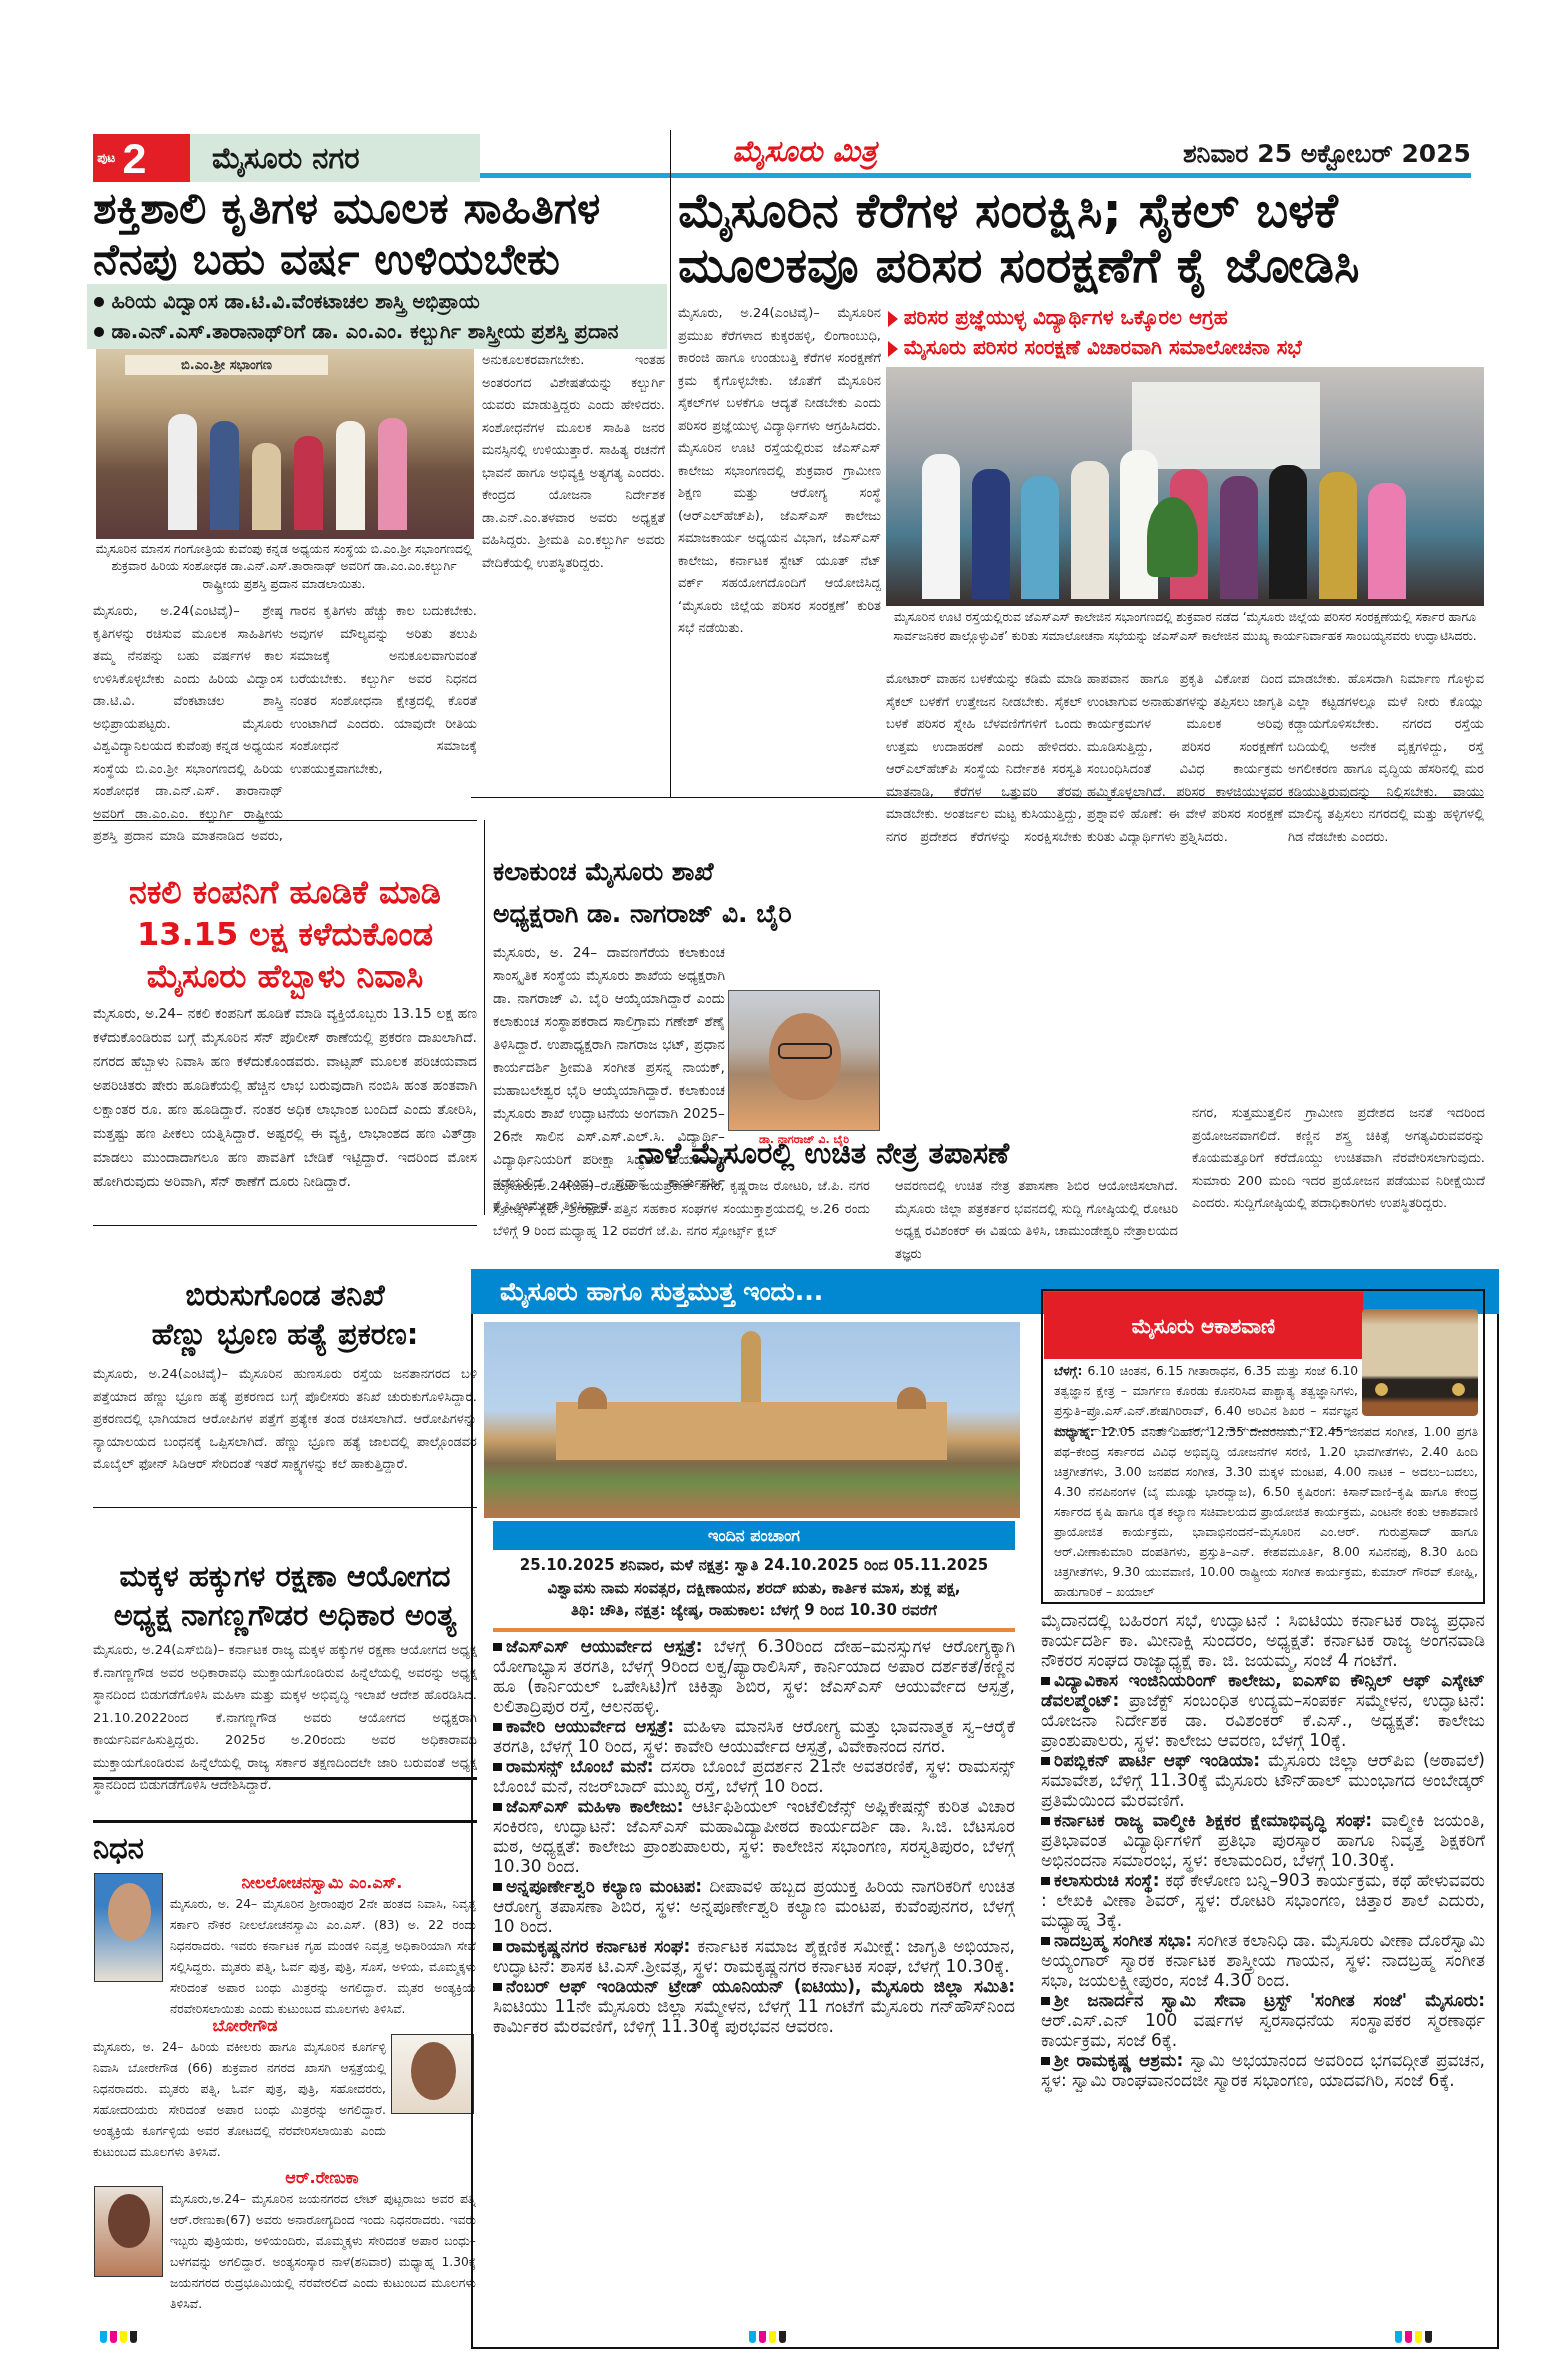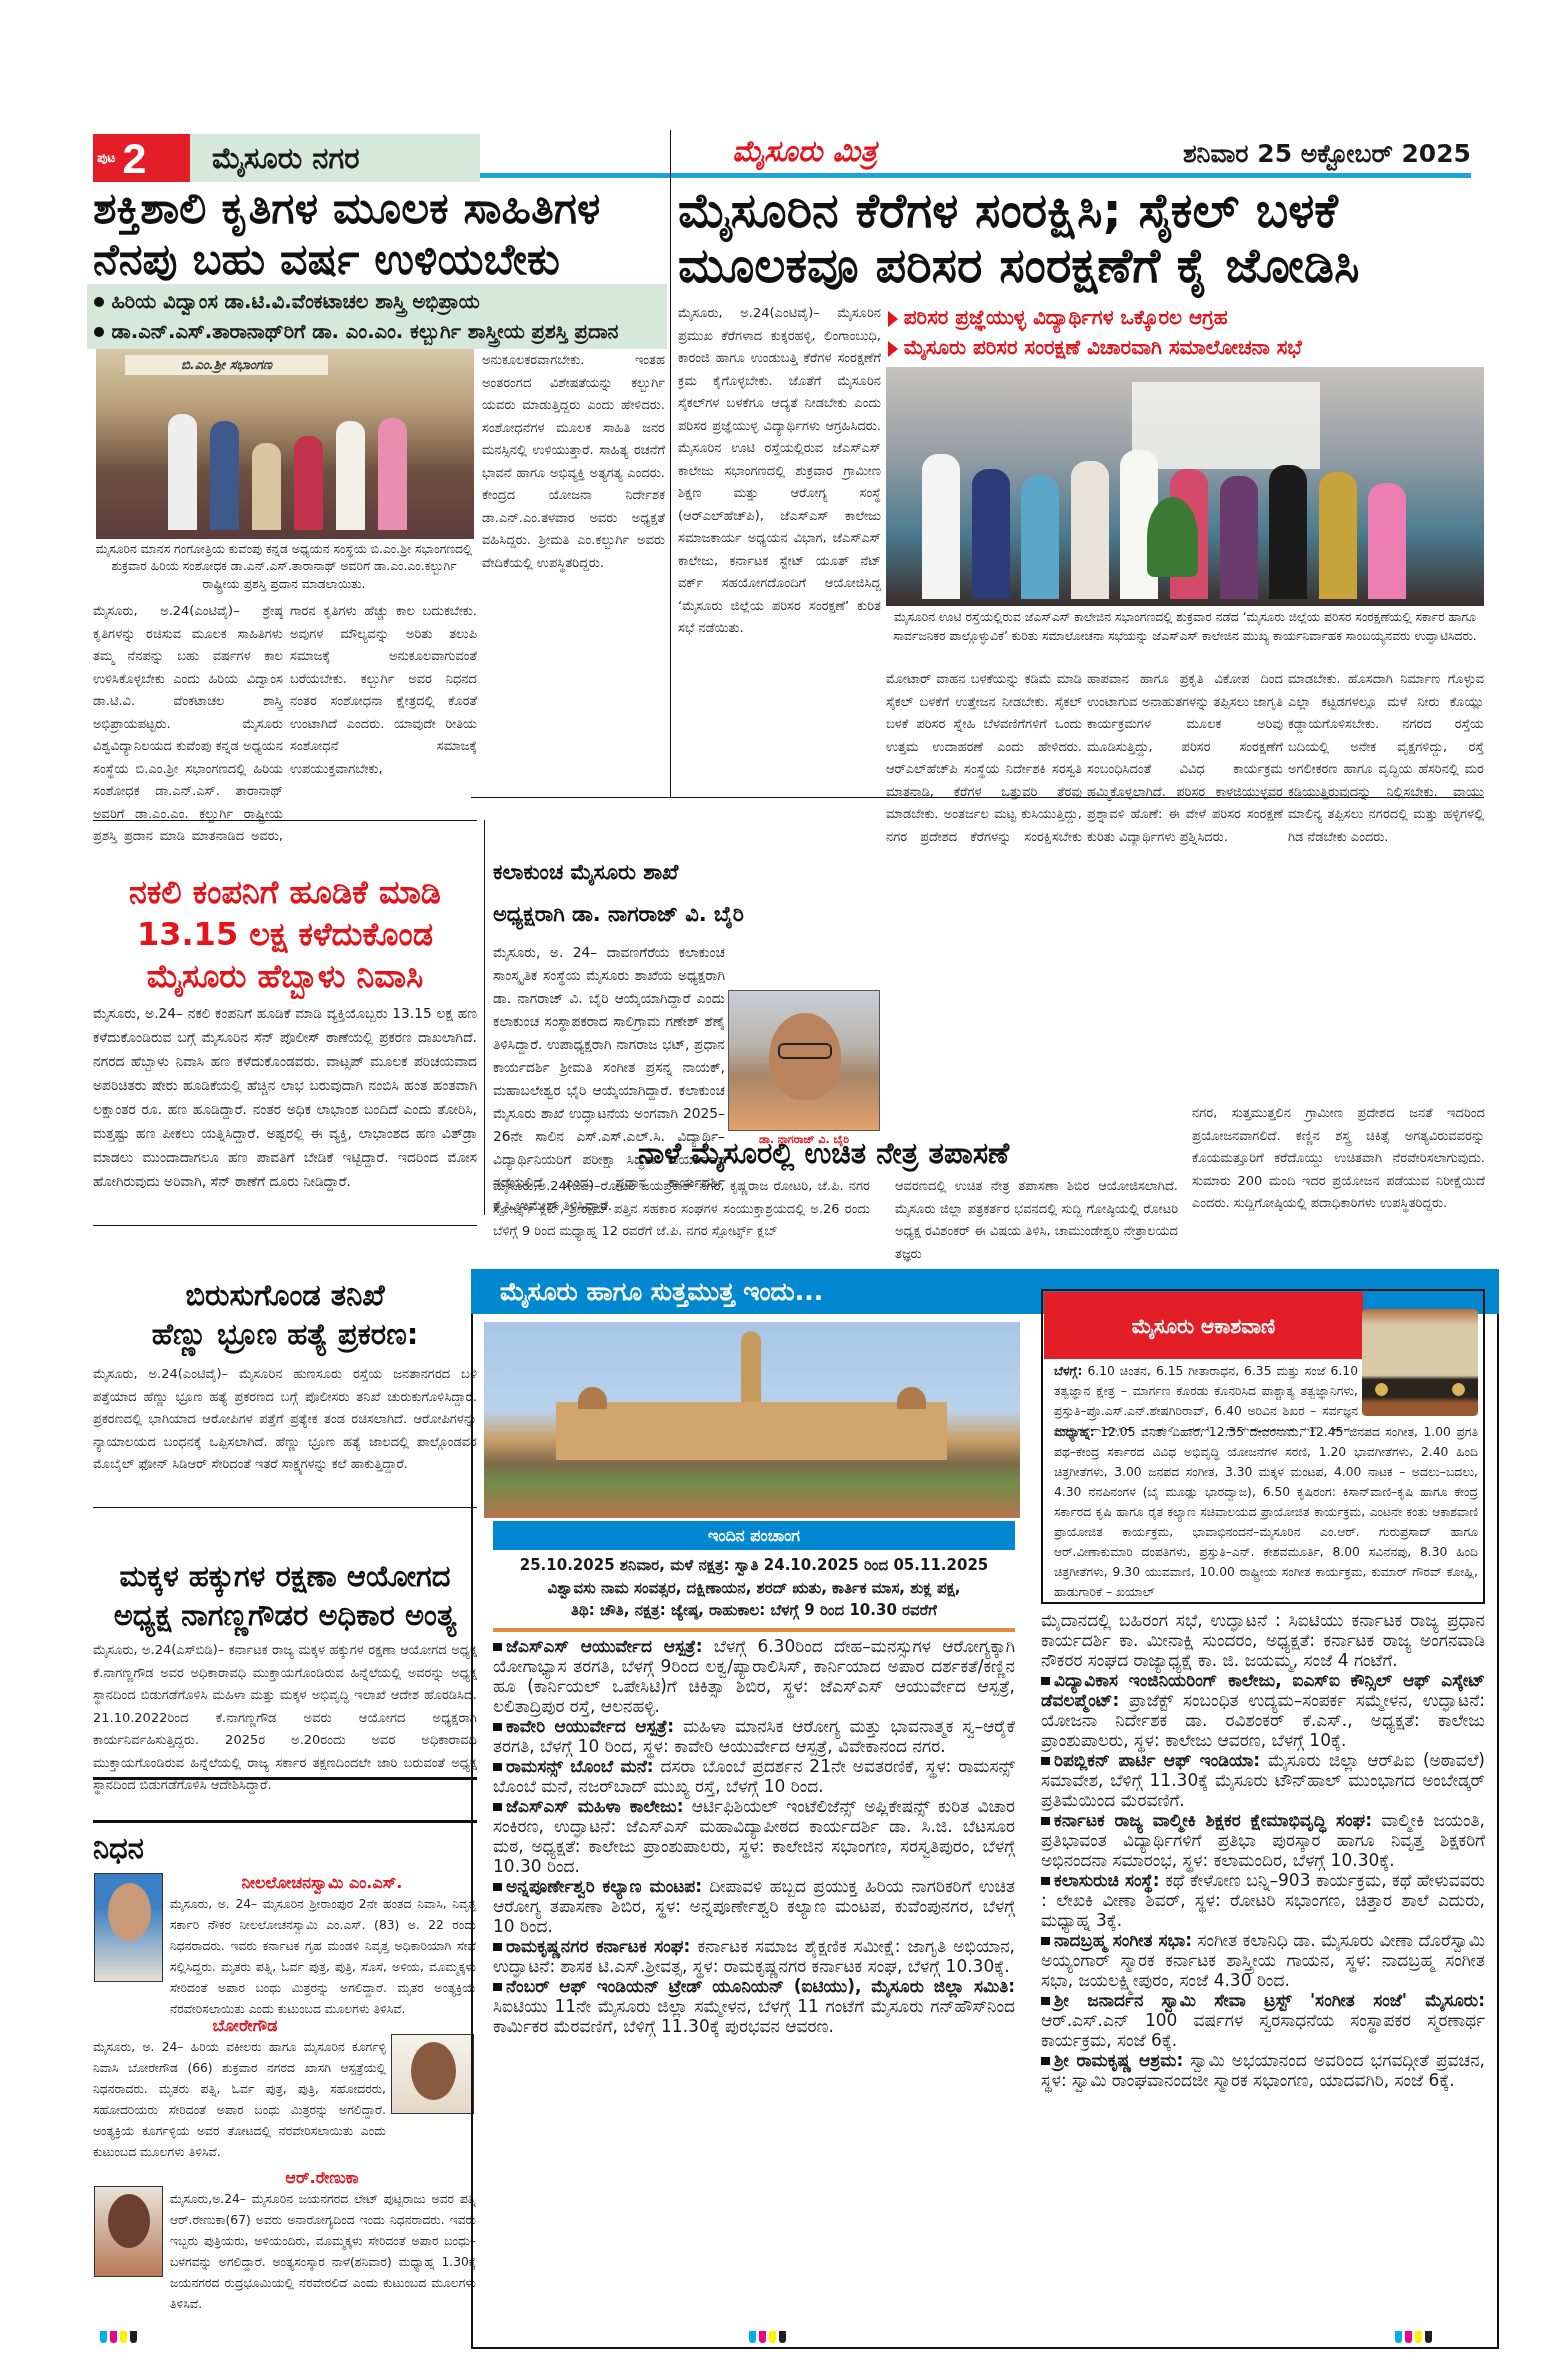--- a/index.html
+++ b/index.html
@@ -18,21 +18,21 @@
   .page-num .small { font-size: 12.3px; font-weight: bold; margin-left: 4.3px; }
   .page-num .big { font-size: 43px; font-weight: bold; margin-left: 7.2px; font-family: "Liberation Sans", sans-serif; }
   .section-label { left: 190px; top: 86px; width: 290px; height: 48px; background: #d6e7dc; display:flex; align-items:center; padding-left: 22px; font-size: 29px; font-weight: bold; }
   .brand { left: 696px; top: 86px; width: 217px; height: 43px; color: #e4141b; font-size: 29px; font-weight: bold; text-align:center; font-style: italic; }
   .date { left: 1130px; top: 91px; width: 341px; text-align: right; font-size: 25px; font-weight: bold; }
   .blue-rule { left: 480px; top: 125px; width: 991px; height: 5px; background: #1ea3dc; }
 
   .deck-box { background: #d6e7dc; }
   .deck-line { font-size: 19.6px; font-weight: bold; line-height: 30px; white-space: nowrap; }
 
-  .photo { background: #8a7a6a; overflow: hidden; font-style: italic; }
+  .photo { background: #8a7a6a; overflow: hidden; }
   .caption { font-size: 14.5px; font-weight: normal; line-height: 22px; text-align: center; }
 
   .cmyk { display:flex; gap:2.9px; }
   .cmyk span { width: 7.2px; height: 11.6px; border-radius: 0 0 3.6px 3.6px; display:block; }
 
   
   .ev-head { left: 471px; top: 1221px; width: 1028px; height: 45px; background: #0288d1; color:#fff; font-size: 25px; font-weight:bold; padding-left: 29px; display:flex; align-items:center; }
   .ev-frame { left: 471px; top: 1221px; width: 1028px; height: 1080px; border: 2.2px solid #111; }
   .panch-title { left: 493px; top: 1473px; width: 522px; height: 29px; background: #0288d1; color:#fff; text-align:center; font-size: 16px; font-weight: bold; line-height: 29px; }
   .panch-body { left: 493px; top: 1506px; width: 522px; text-align:center; font-size: 15px; font-weight: bold; line-height: 22.5px; }
@@ -121,21 +121,21 @@
 
 <div class="abs hl-red" style="left:93px;top:823px;width:384px;font-size:32px;line-height:42px;text-align:center;">
   <div>ನಕಲಿ ಕಂಪನಿಗೆ ಹೂಡಿಕೆ ಮಾಡಿ</div>
   <div>13.15 ಲಕ್ಷ ಕಳೆದುಕೊಂಡ</div>
   <div>ಮೈಸೂರು ಹೆಬ್ಬಾಳು ನಿವಾಸಿ</div>
 </div>
 <div class="abs body-text" style="left:93px;top:953px;width:384px;height:268px;overflow:hidden;font-size:13.8px;line-height:24px;">ಮೈಸೂರು, ಅ.24– ನಕಲಿ ಕಂಪನಿಗೆ ಹೂಡಿಕೆ ಮಾಡಿ ವ್ಯಕ್ತಿಯೊಬ್ಬರು 13.15 ಲಕ್ಷ ಹಣ ಕಳೆದುಕೊಂಡಿರುವ ಬಗ್ಗೆ ಮೈಸೂರಿನ ಸೆನ್ ಪೊಲೀಸ್ ಠಾಣೆಯಲ್ಲಿ ಪ್ರಕರಣ ದಾಖಲಾಗಿದೆ. ನಗರದ ಹೆಬ್ಬಾಳು ನಿವಾಸಿ ಹಣ ಕಳೆದುಕೊಂಡವರು. ವಾಟ್ಸಪ್ ಮೂಲಕ ಪರಿಚಯವಾದ ಅಪರಿಚಿತರು ಷೇರು ಹೂಡಿಕೆಯಲ್ಲಿ ಹೆಚ್ಚಿನ ಲಾಭ ಬರುವುದಾಗಿ ನಂಬಿಸಿ ಹಂತ ಹಂತವಾಗಿ ಲಕ್ಷಾಂತರ ರೂ. ಹಣ ಹೂಡಿದ್ದಾರೆ. ನಂತರ ಅಧಿಕ ಲಾಭಾಂಶ ಬಂದಿದೆ ಎಂದು ತೋರಿಸಿ, ಮತ್ತಷ್ಟು ಹಣ ಪೀಕಲು ಯತ್ನಿಸಿದ್ದಾರೆ. ಅಷ್ಟರಲ್ಲಿ ಈ ವ್ಯಕ್ತಿ, ಲಾಭಾಂಶದ ಹಣ ವಿತ್‌ಡ್ರಾ ಮಾಡಲು ಮುಂದಾದಾಗಲೂ ಹಣ ಪಾವತಿಗೆ ಬೇಡಿಕೆ ಇಟ್ಟಿದ್ದಾರೆ. ಇದರಿಂದ ಮೋಸ ಹೋಗಿರುವುದು ಅರಿವಾಗಿ, ಸೆನ್ ಠಾಣೆಗೆ ದೂರು ನೀಡಿದ್ದಾರೆ.</div>
 <div class="vrule" style="left:341px;top:820px;height:0px;"></div>
 
 <div class="vrule" style="left:484px;top:820px;height:395px;"></div>
-<div class="abs hl-black" style="left:493px;top:803px;width:391px;font-size:21px;line-height:42px;">
+<div class="abs hl-black" style="left:493px;top:803px;width:391px;font-size:25px;line-height:42px;">
   <div>ಕಲಾಕುಂಚ ಮೈಸೂರು ಶಾಖೆ</div>
   <div>ಅಧ್ಯಕ್ಷರಾಗಿ ಡಾ. ನಾಗರಾಜ್ ವಿ. ಬೈರಿ</div>
 </div>
 <div class="abs photo" style="left:728px;top:942px;width:152px;height:141px;background:linear-gradient(180deg,#c9ced6 0%,#b9b3ad 40%,#a7866a 60%,#e3a36c 100%);border:0.7px solid #555;">
   <div style="position:absolute;left:40px;top:22px;width:72px;height:87px;border-radius:50% 50% 45% 45%;background:#b8835d;"></div>
   <div style="position:absolute;left:49px;top:52px;width:54px;height:16px;border:2.2px solid #222;border-radius:5.8px;"></div>
 </div>
 <div class="abs" style="left:728px;top:1085px;width:152px;text-align:center;font-size:11px;color:#e4141b;font-weight:bold;">ಡಾ. ನಾಗರಾಜ್ ವಿ. ಬೈರಿ</div>
 <div class="abs body-text" style="left:493px;top:893px;width:391px;height:326px;overflow:hidden;font-size:13.8px;line-height:23px;shape-outside:none;">
   <div style="float:right;width:159px;height:217px;margin-top:43px;"></div>

